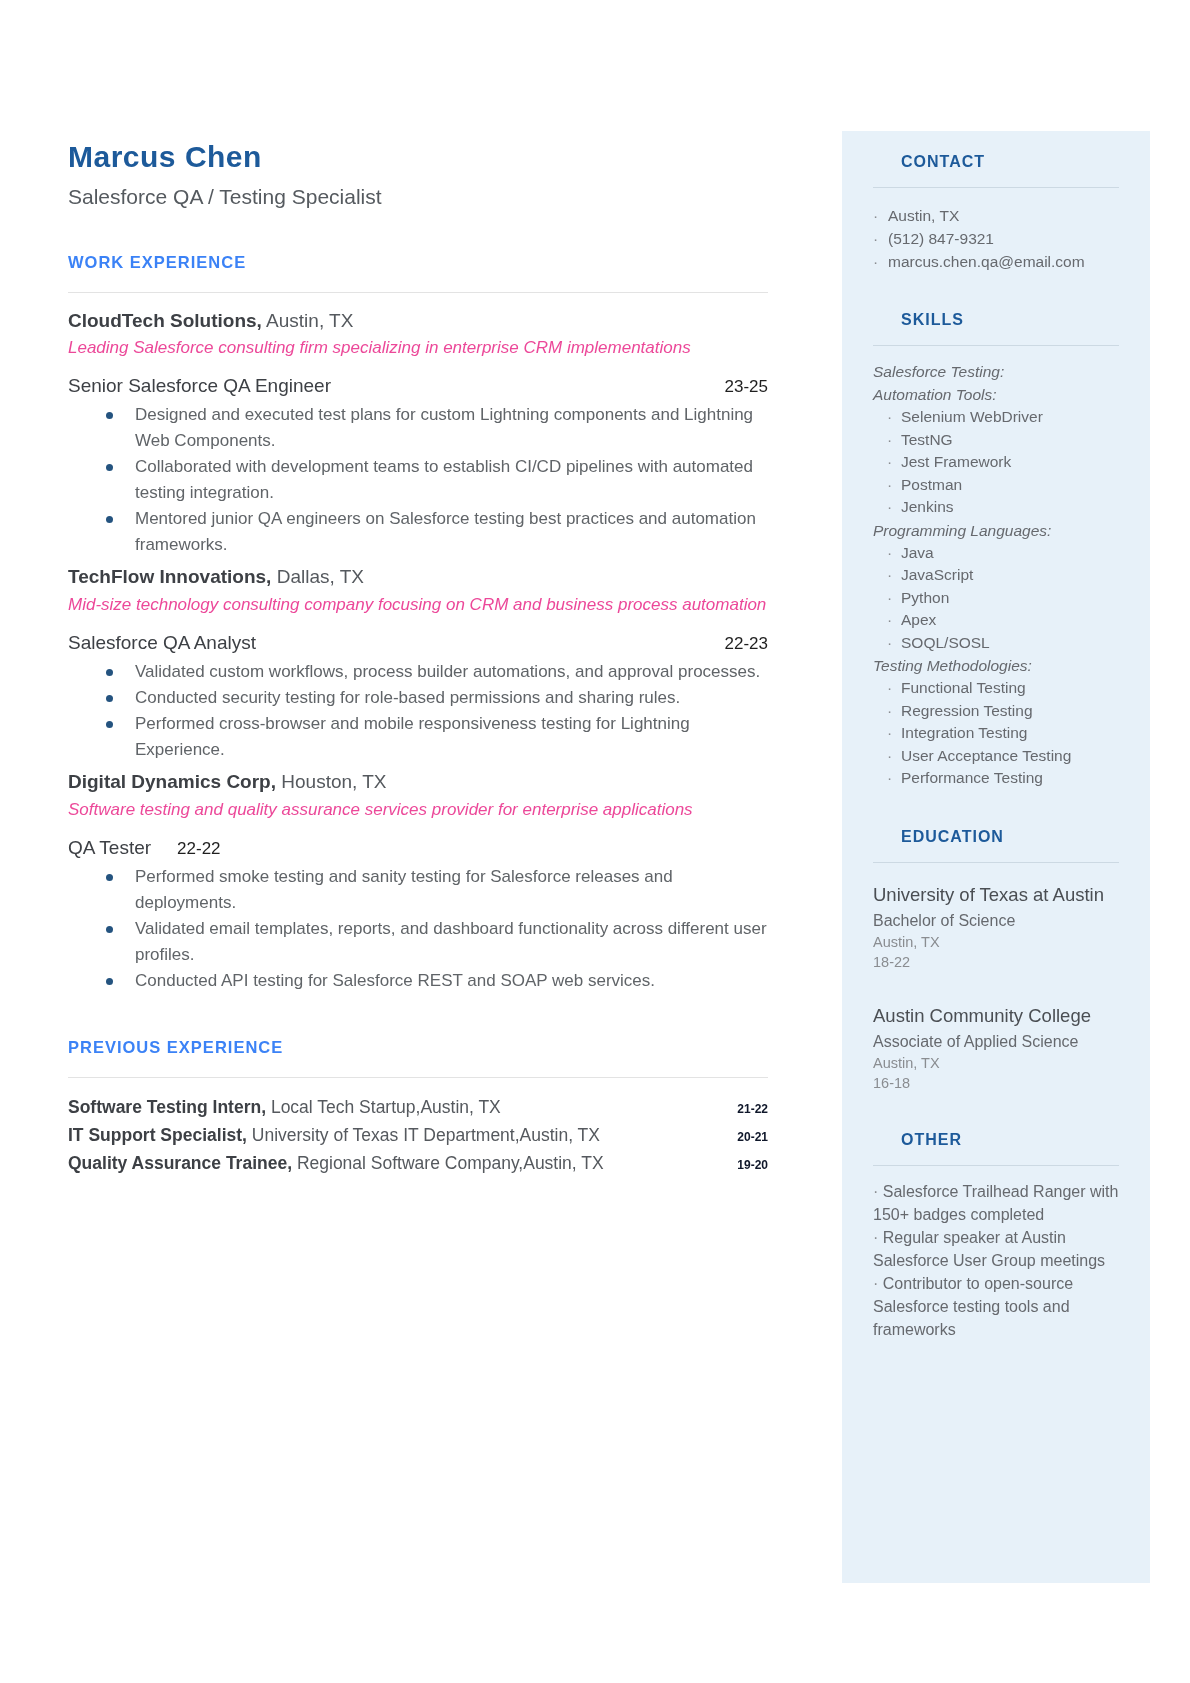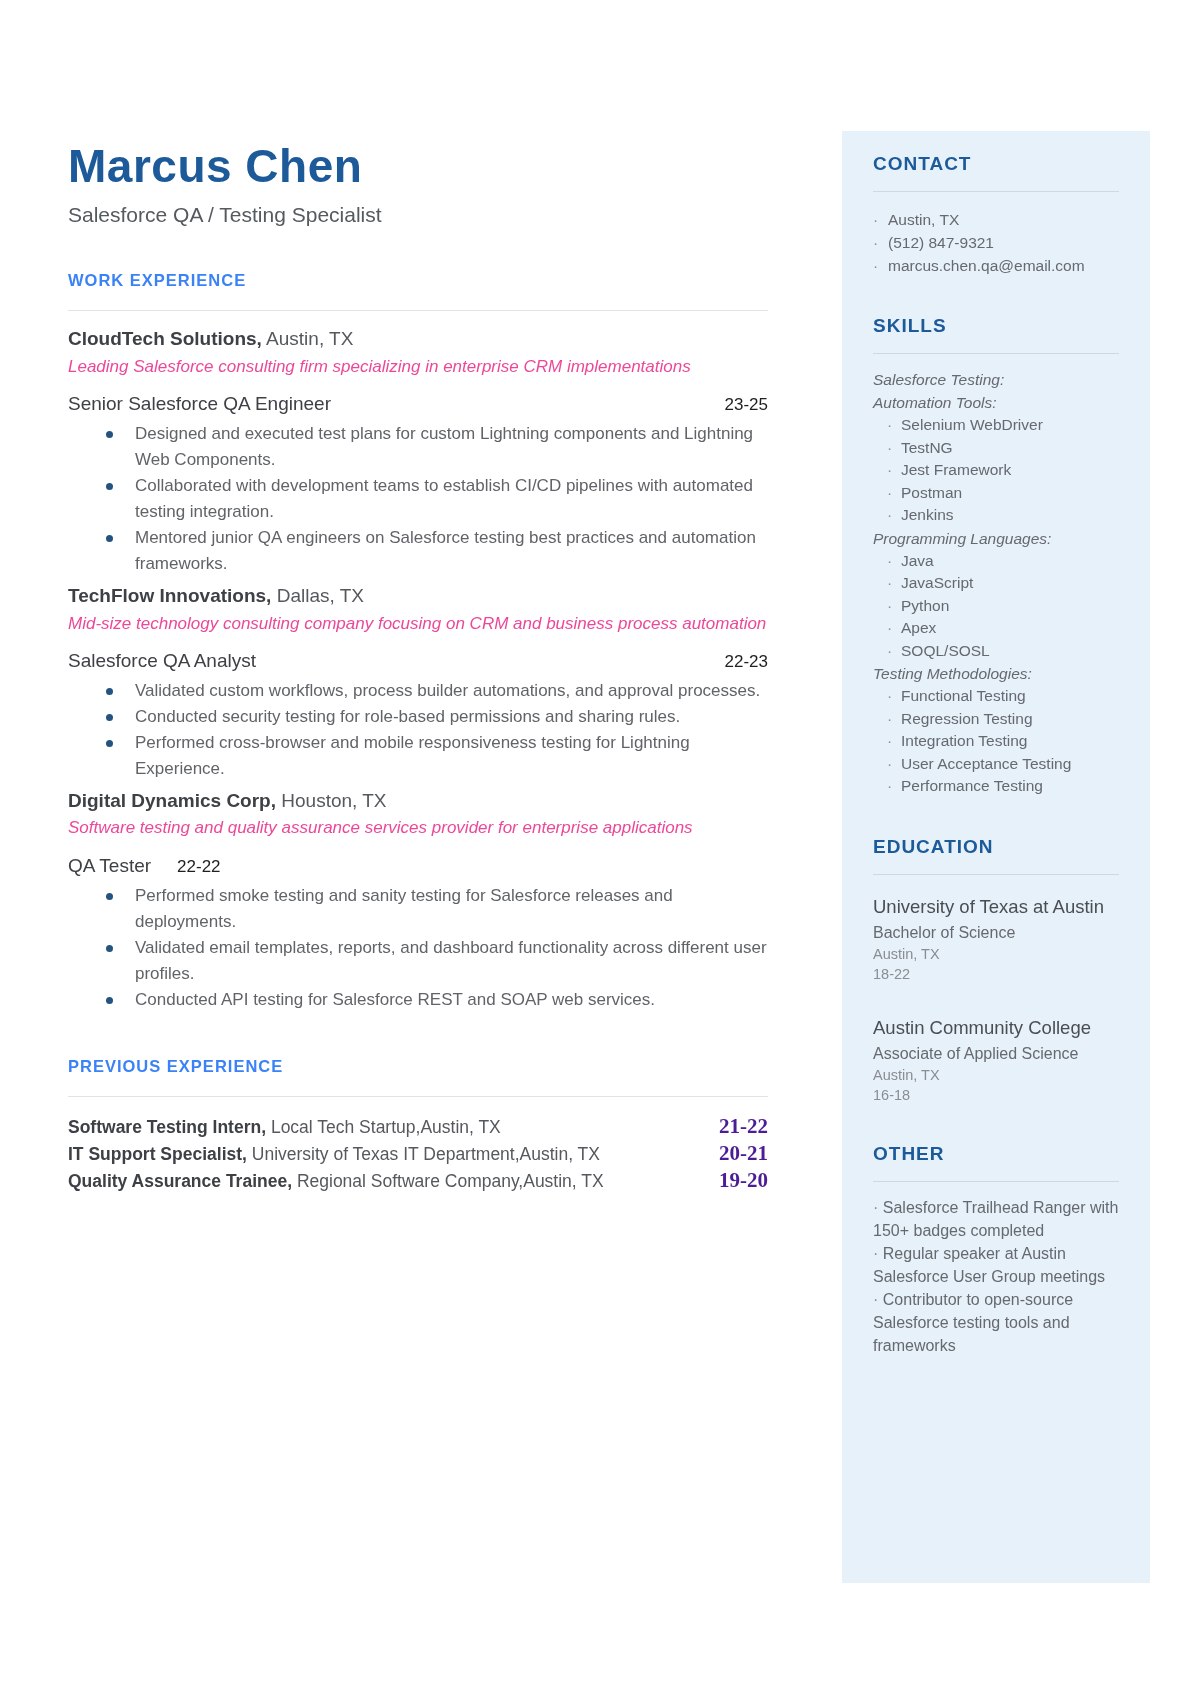--- a/index.html
+++ b/index.html
@@ -15,21 +15,21 @@
   }
 
   
   .main {
     position: absolute;
     left: 68px;
     top: 140px;
     width: 700px;
   }
   .name {
-    font-size: 46px;
+    font-size: 30px;
     font-weight: 700;
     color: #1d5a9a;
     letter-spacing: 0.5px;
     line-height: 1.15;
   }
   .subtitle {
     margin-top: 10px;
     font-size: 21px;
     color: #555a5f;
   }
@@ -94,37 +94,38 @@
   .prev-rows { margin-top: 16px; }
   .prev-row {
     display: flex;
     justify-content: space-between;
     align-items: baseline;
     font-size: 17.5px;
     line-height: 26px;
     color: #55595e;
   }
   .prev-row .prev-title { font-weight: 700; color: #3d4045; }
-  .prev-row .prev-dates { font-size: 21px; font-weight: 700; color: #4c1d95; font-family: Liberation Serif, serif; }
+  .prev-row .prev-dates { font-size: 12px; font-weight: 700; color: #0f172a; }
 
   
   .sidebar {
     position: absolute;
     left: 842px;
     top: 131px;
     width: 308px;
     height: 1452px;
     background: #e7f1f9;
     padding: 22px 31px 0 31px;
   }
   .sb-heading {
-    font-size: 19px;
+    font-size: 16px;
     font-weight: 700;
     letter-spacing: 1px;
     color: #1d5a9a;
+    margin-left: 28px;
   }
   .sb-rule {
     border: none;
     border-top: 1px solid #ccd9e3;
     margin: 16px 0 0 0;
   }
   .sb-section { margin-top: 0; }
   .sb-gap { height: 38px; }
   .sb-list { list-style: none; margin-top: 16px; }
   .sb-list li {

